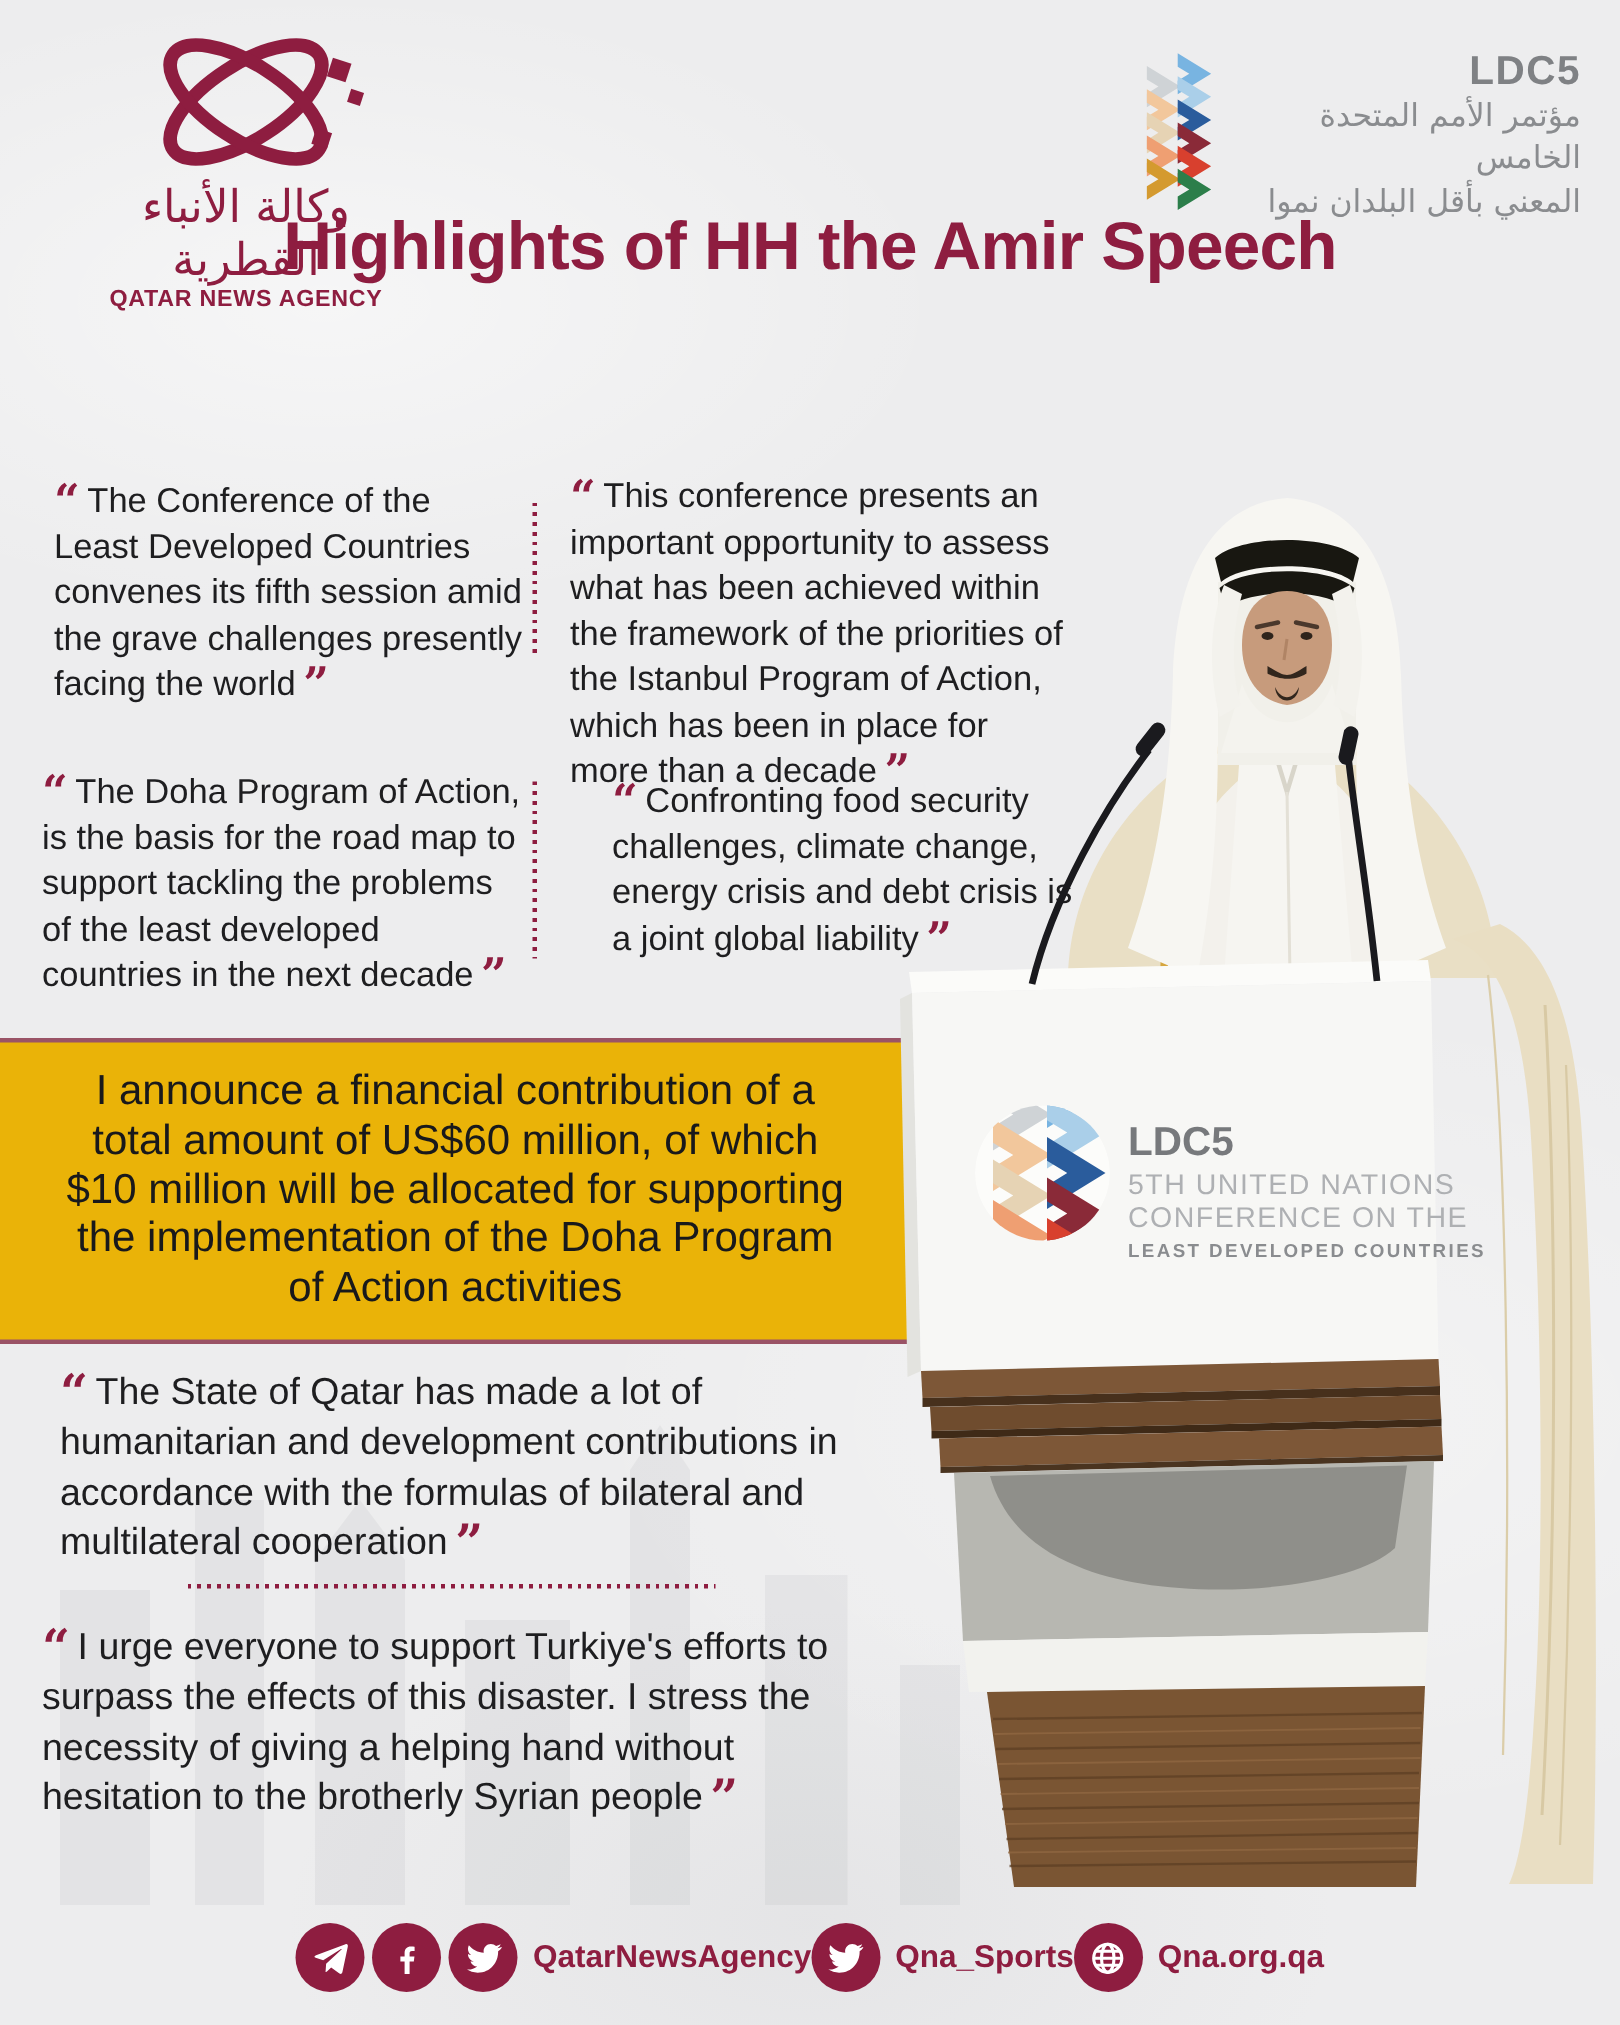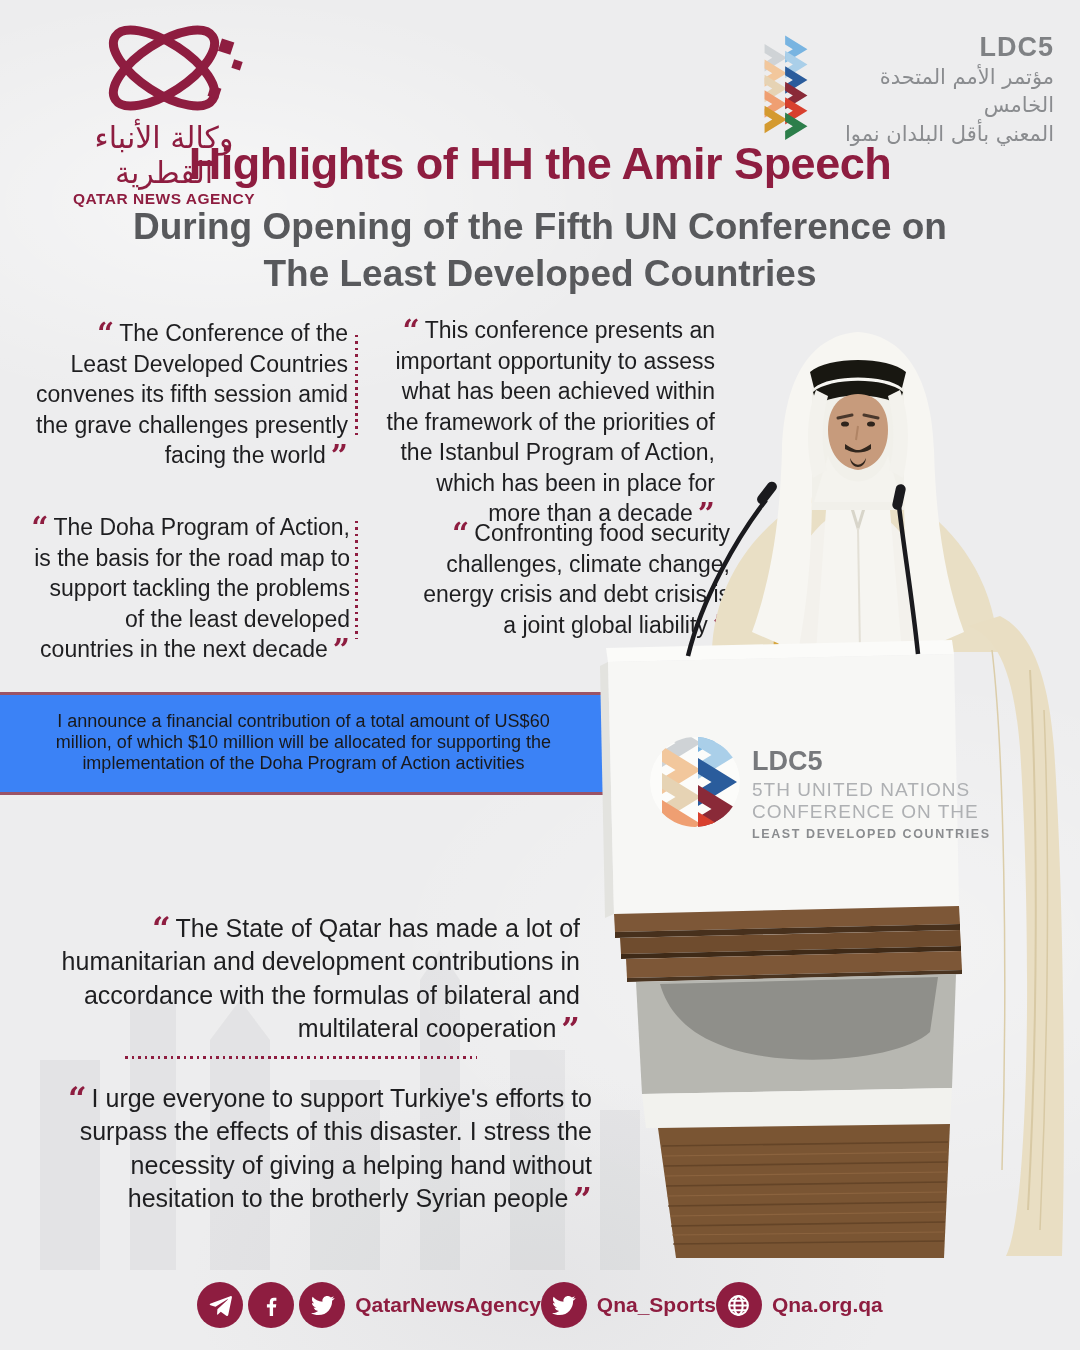--- a/index.html
+++ b/index.html
@@ -27,40 +27,40 @@
   .ldc5-brand .name{font-size:27px; font-weight:bold; color:#7f8184; letter-spacing:1px;}
   .ldc5-brand .ar{font-size:21px; color:#8a8c8f; line-height:1.35; font-family:"DejaVu Sans",sans-serif;}
 
   
   .title{left:0; top:138px; width:1080px; text-align:center; color:var(--maroon);
     font-size:45px; font-weight:bold; letter-spacing:-.5px;}
   .subtitle{left:0; top:204px; width:1080px; text-align:center; color:var(--gray);
     font-size:37px; font-weight:bold; line-height:1.26;}
 
   
-  .q{position:absolute; text-align:right; color:var(--ink); font-size:23px; line-height:1.33;}
+  .q{position:absolute; text-align:left; color:var(--ink); font-size:23px; line-height:1.33;}
   .qm{color:var(--maroon); font-family:"DejaVu Serif",serif; font-weight:bold;
       font-size:1.3em; line-height:0; vertical-align:-0.1em;}
   .qm.open{margin-right:5px;} .qm.close{margin-left:5px;}
   .q1{left:36px;  top:318px; width:312px;}
   .q2{left:380px; top:315px; width:335px;}
   .q3{left:28px;  top:512px; width:322px;}
   .q4{left:378px; top:518px; width:322px;margin-left:30px;}
   .q5{left:40px;  top:912px;  width:540px; font-size:25px;}
   .q6{left:28px;  top:1082px; width:564px; font-size:25px;}
   .vdots{width:3px; background:repeating-linear-gradient(180deg, var(--maroon) 0 2.5px, transparent 2.5px 6.5px);}
   .vd1{left:355px; top:335px; height:102px;}
   .vd2{left:355px; top:521px; height:118px;}
   .hdots{left:125px; top:1056px; width:352px; height:3px;
     background:repeating-linear-gradient(90deg, var(--maroon) 0 2.5px, transparent 2.5px 6.5px);}
 
   
   .banner{left:0; top:692px; width:607px; box-sizing:border-box;
-    background:#3b82f6; border-top:3px solid #9a5366; border-bottom:3px solid #9a5366;
-    padding:16px 44px 18px; text-align:center; color:#19191b; font-size:18px; line-height:1.17;}
+    background:#eab308; border-top:3px solid #9a5366; border-bottom:3px solid #9a5366;
+    padding:16px 44px 18px; text-align:center; color:#19191b; font-size:28px; line-height:1.17;}
 
   
   .photo{left:600px; top:330px; width:480px; height:930px; z-index:1;}
   .skyline{left:0px; top:940px; width:660px; height:330px; opacity:.06;}
 
   
   .social{left:0; top:1282px; width:1080px; display:flex; justify-content:center;
     align-items:center; }
   .sgroup{display:flex; align-items:center; gap:10px;}
   .icons{display:flex; gap:5px;}
@@ -116,24 +116,20 @@
       <use href="#chev"></use>
     </svg>
     <div class="txt">
       <div class="name">LDC5</div>
       <div class="ar">مؤتمر الأمم المتحدة الخامس</div>
       <div class="ar">المعني بأقل البلدان نموا</div>
     </div>
   </div>
 
   <div class="abs title">Highlights of HH the Amir Speech</div>
-  <div class="abs subtitle">
-    <div>During Opening of the Fifth UN Conference on</div>
-    <div>The Least Developed Countries</div>
-  </div>
 
   <svg class="abs skyline" viewBox="0 0 660 330">
     <g fill="#555a60">
       <rect x="40" y="120" width="60" height="210"></rect>
       <rect x="130" y="60" width="46" height="270"></rect>
       <path d="M210 330 L210 100 L240 60 L270 100 L270 330 Z"></path>
       <rect x="310" y="140" width="70" height="190"></rect>
       <path d="M420 330 L420 40 L440 10 L460 40 L460 330 Z"></path>
       <rect x="510" y="110" width="55" height="220"></rect>
       <rect x="600" y="170" width="40" height="160"></rect>

